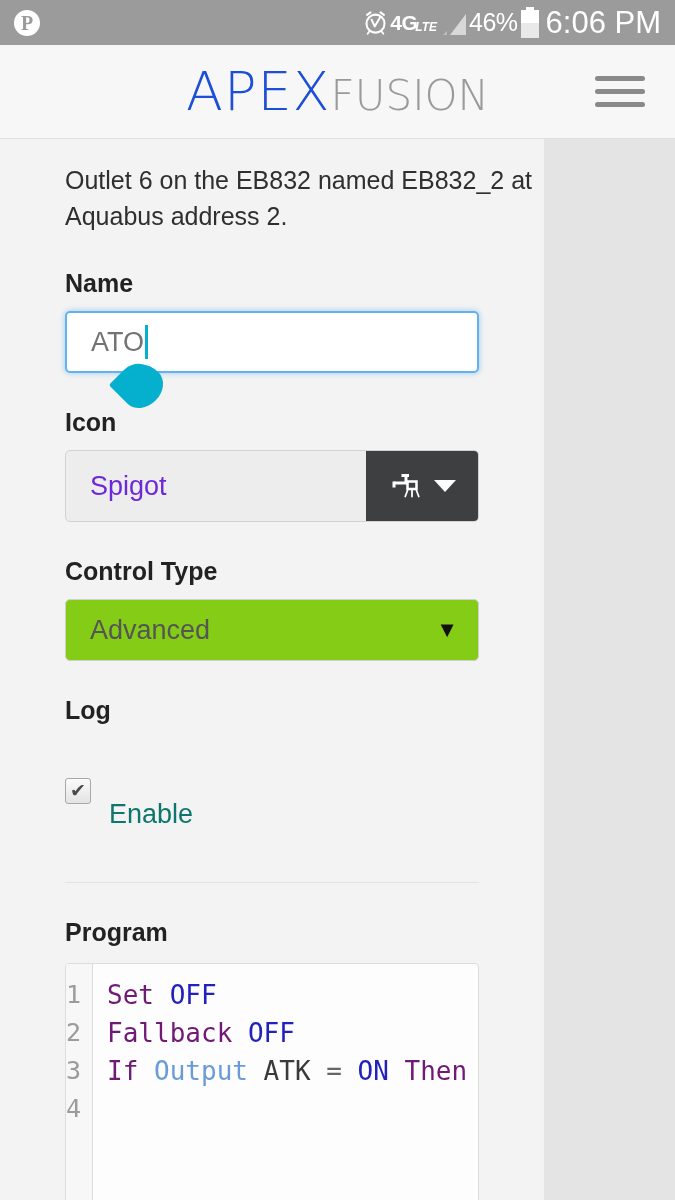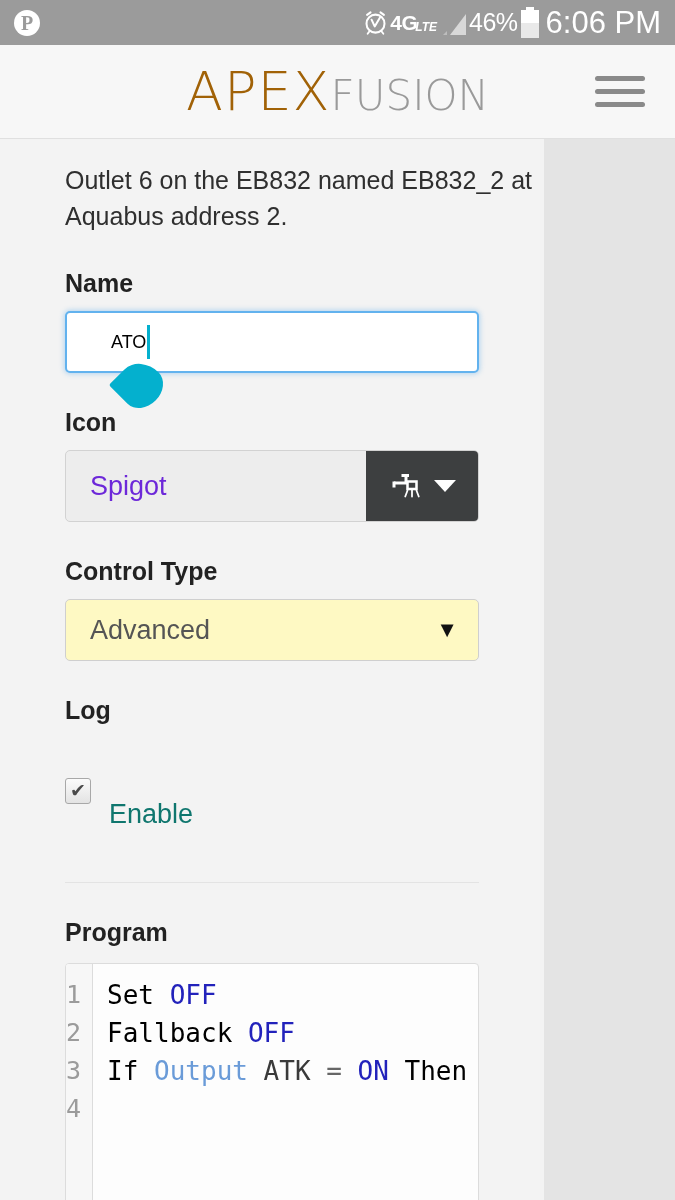--- a/index.html
+++ b/index.html
@@ -71,21 +71,21 @@
     position: absolute;
     left: 0; right: 0;
     text-align: center;
     line-height: 1;
     white-space: nowrap;
   }
   .logo .apex {
     font-family: "DejaVu Sans", sans-serif;
     font-weight: 300;
     font-size: 54px;
-    color: #a16207;
+    color: #1d4ed8;
     letter-spacing: 1px;
   }
   .logo .fusion {
     font-family: "DejaVu Sans", sans-serif;
     font-weight: 300;
     font-size: 42px;
     color: #9a9a9a;
     letter-spacing: 0px;
   }
   .hamburger {
@@ -139,23 +139,22 @@
     height: 62px;
     background: #fff;
     border: 2px solid #62b2ee;
     border-radius: 5px;
     box-shadow: 0 0 5px 1px rgba(100,175,235,0.45);
     display: flex; align-items: center;
     padding-left: 24px;
     box-sizing: border-box;
   }
   .name-input .val {
-    font-size: 18px;
-    color: #000000;
-    margin-left: 20px;
+    font-size: 27px;
+    color: #737373;
   }
   .caret {
     width: 3px; height: 34px;
     background: #04b0ce;
     margin-left: 1px;
   }
   .drop-handle {
     position: absolute;
     left: 53px;
     top: 52px;
@@ -195,21 +194,21 @@
     width: 0; height: 0;
     border-left: 11px solid transparent;
     border-right: 11px solid transparent;
     border-top: 12px solid #ffffff;
   }
 
   
   .sel {
     position: relative;
     height: 62px;
-    background: #fef9c3;
+    background: #84cc16;
     border: 1px solid #cfcfcf;
     border-radius: 5px;
     display: flex; align-items: center;
     padding: 0 24px;
     box-sizing: border-box;
     font-size: 27px;
     color: #555;
     cursor: pointer;
   }
   .sel .arrow {
@@ -282,21 +281,21 @@
     flex: 1;
     padding-top: 12px;
     padding-left: 14px;
     font-family: "DejaVu Sans Mono", monospace;
     font-size: 26px;
     line-height: 38px;
     white-space: pre;
     color: #333;
   }
   .code .ln { display: block; height: 38px; }
-  .tk-kw  { color: #000000; }
+  .tk-kw  { color: #701a75; }
   .tk-val { color: #2222bb; }
   .tk-fn  { color: #6a9bd8; }
   .tk-id  { color: #3a3a3a; }
   .tk-op  { color: #666; }
 </style>
 </head>
 <body>
 
 <div class="phone">
 

